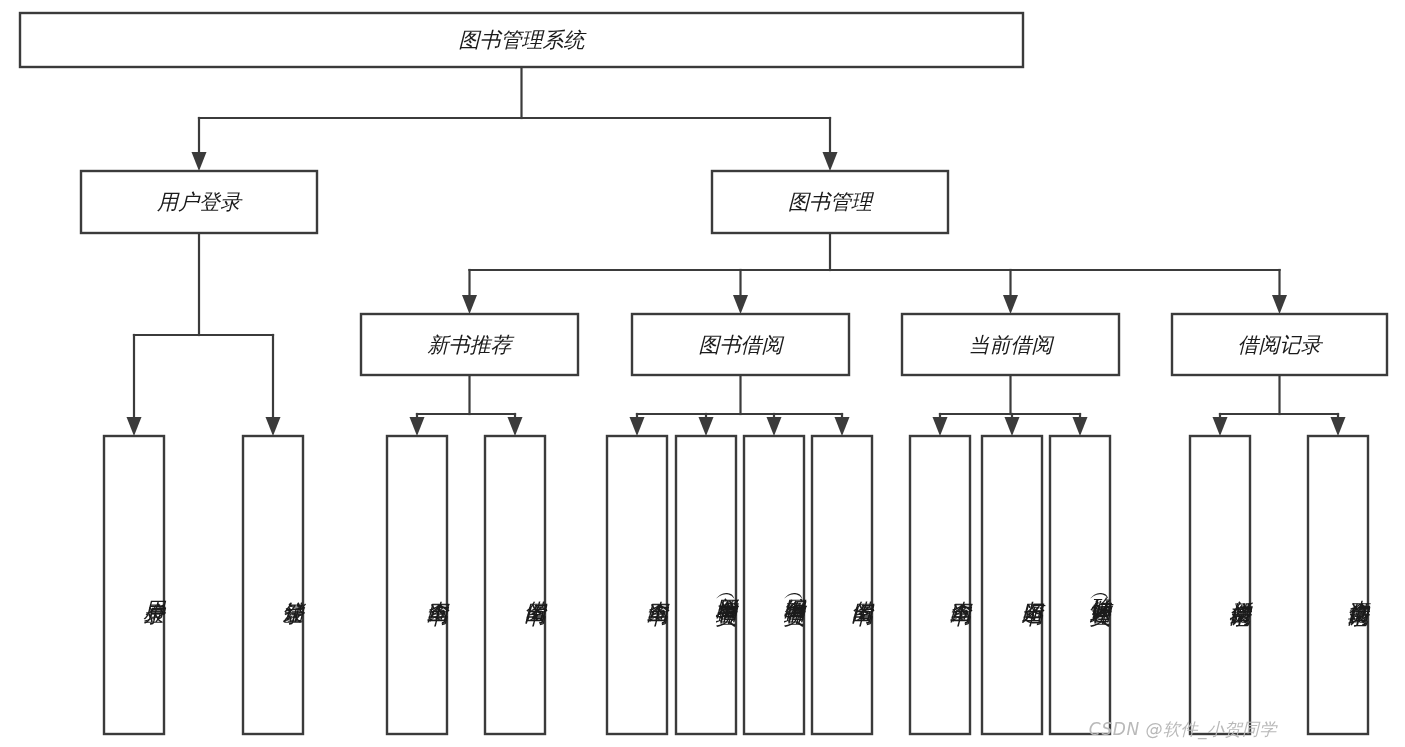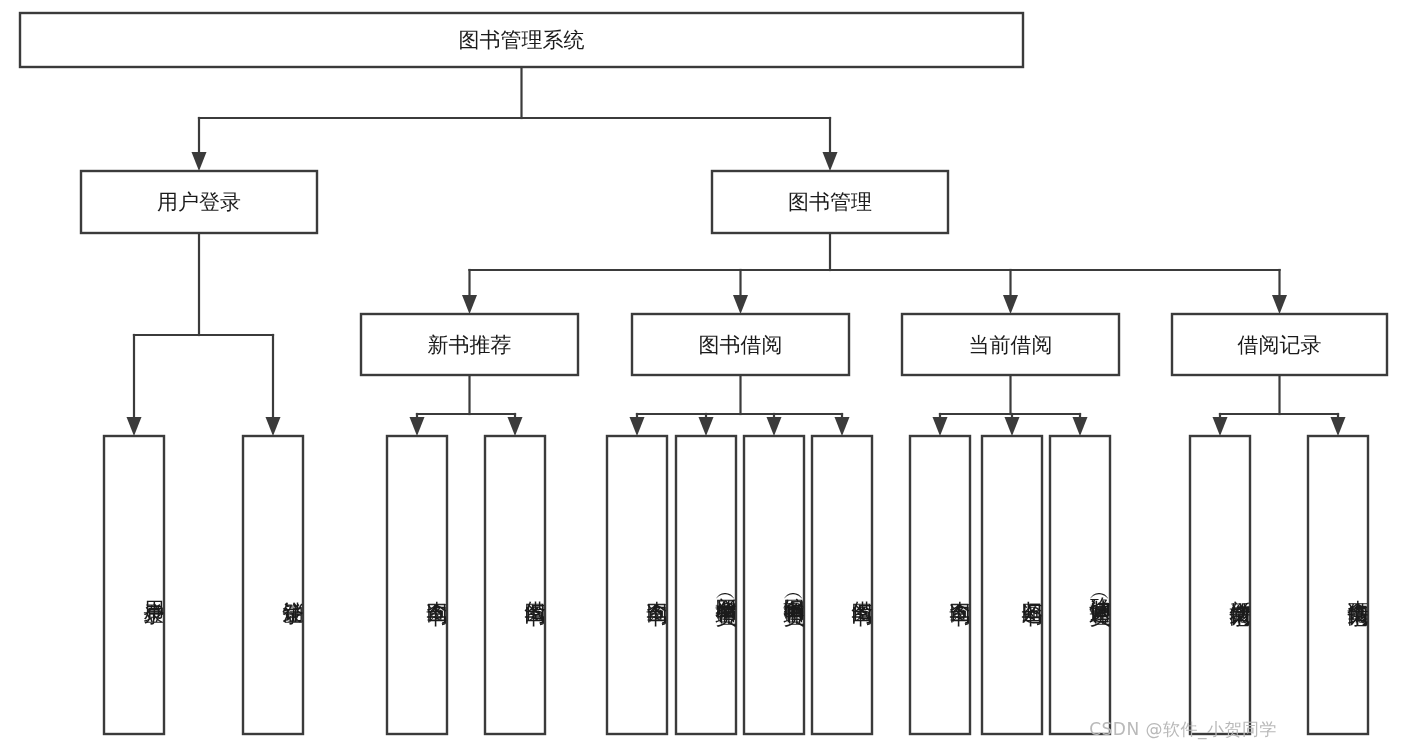--- a/index.html
+++ b/index.html
@@ -11,20 +11,21 @@
     width: 1405px;
     height: 747px;
     font-family: "DejaVu Sans", "Liberation Sans", sans-serif;
     overflow: hidden;
     position: relative;
   }
   #diagram-root {
     position: relative;
     width: 1289px;
     height: 747px;
+    font-style: italic;
   }
   svg#tree-svg {
     position: absolute;
     top: 0;
     left: 0;
     width: 1405px;
     height: 747px;
   }
   .node-box {
     fill: #ffffff;

